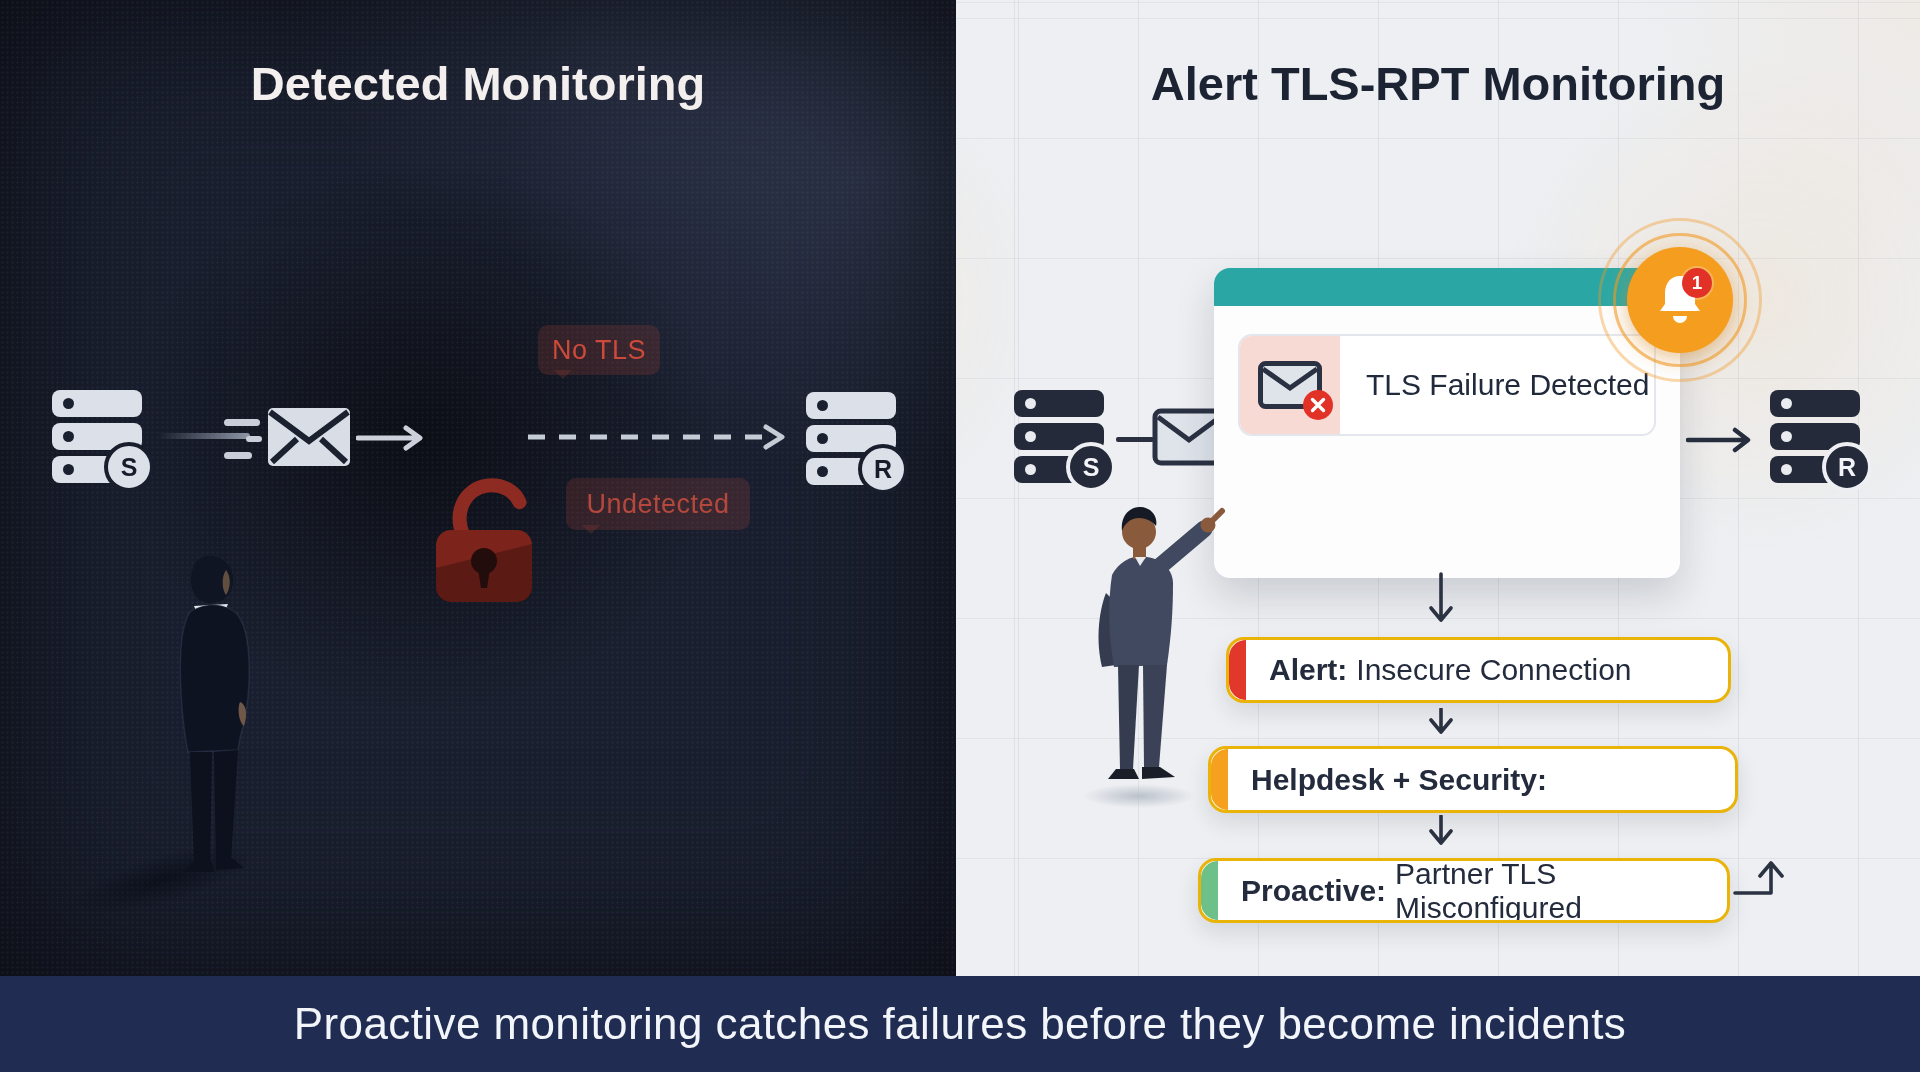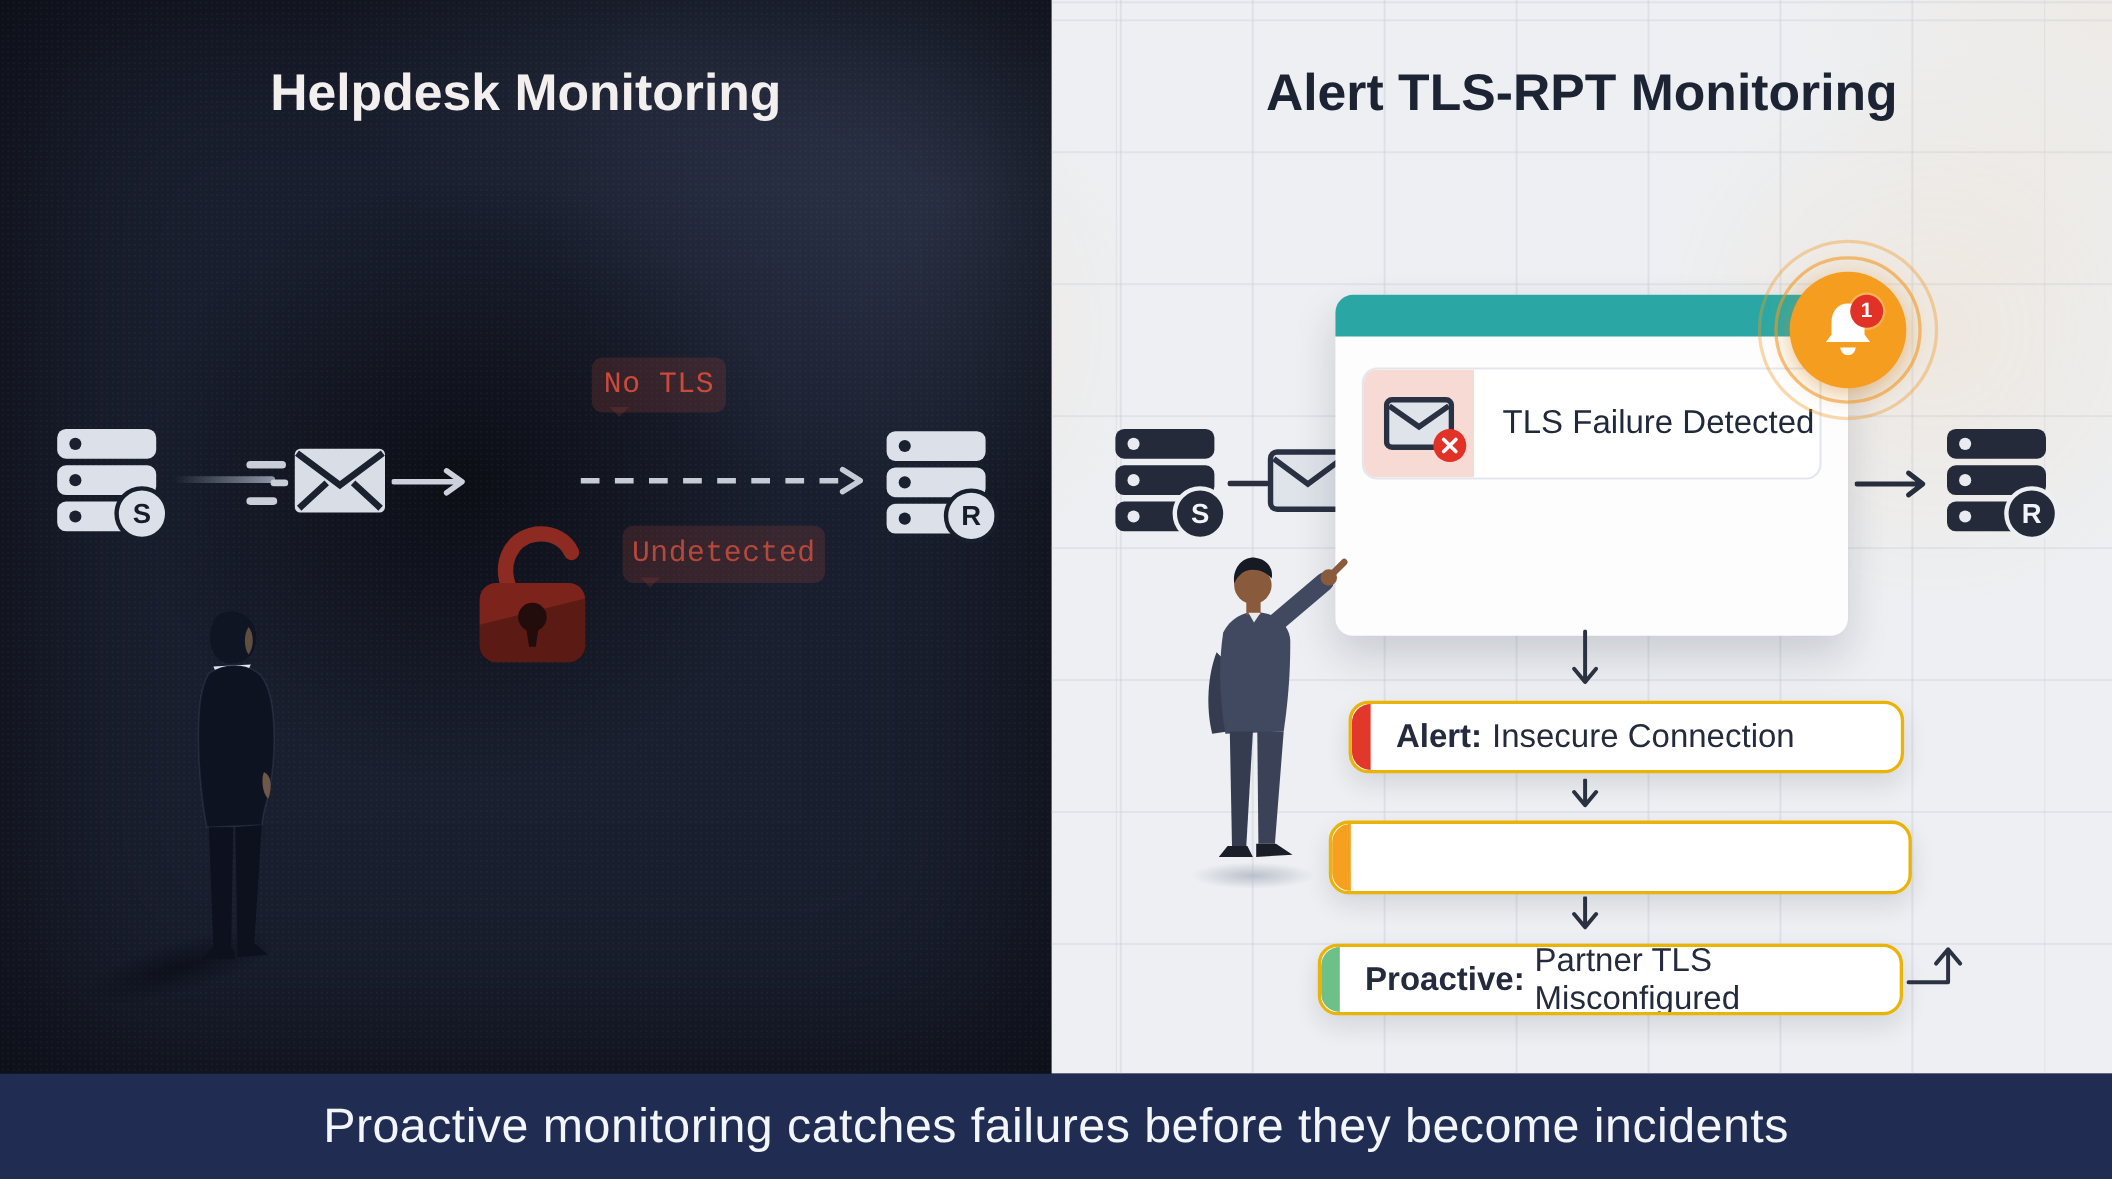--- a/index.html
+++ b/index.html
@@ -48,21 +48,21 @@
   .server.dark .badge{background:#242a3a;color:#f3f4f7;border-color:#edeff2}
 
   
   .streak{position:absolute;left:158px;top:433px;width:92px;height:6px;border-radius:3px;
     background:linear-gradient(90deg, transparent, #8f97a8);}
   .mdash{position:absolute;background:#c9ced8;border-radius:4px;}
   .bubble{position:absolute;border-radius:10px;display:flex;align-items:center;justify-content:center;
     font-size:27px;letter-spacing:.5px;}
   .bubble:after{content:"";position:absolute;left:16px;bottom:-13px;
     border:9px solid transparent;}
-  .bubble.maroon{background:rgba(146,60,54,0.26);font-family:Liberation Mono, monospace;}
+  .bubble.maroon{background:rgba(146,60,54,0.26);}
   .bubble.maroon:after{border-top-color:rgba(146,60,54,0.26);}
   .no-tls-text{color:#cc4a3a;}
   .undetected-text{color:#b4483c;}
   .man-shadow-left{position:absolute;left:36px;top:846px;width:256px;height:66px;
     background:radial-gradient(closest-side, rgba(4,7,15,0.55), transparent 72%);
     transform:rotate(-16deg);}
 
   
   .connector{position:absolute;left:1116px;top:437px;width:38px;height:5px;background:#2a3040;border-radius:2px;}
   .card{position:absolute;left:1214px;top:268px;width:466px;height:310px;border-radius:16px;
@@ -98,21 +98,21 @@
     background:radial-gradient(closest-side, rgba(178,185,196,0.85), transparent 75%);}
   svg{display:block;}
 </style>
 </head>
 <body>
 
 <div class="canvas">
 
   <div class="panel-left">
     <div class="speckle"></div>
-    <div class="title">Helpdesk Monitoring</div>
+    <div class="title">Detected Monitoring</div>
 
     <div class="server light" style="left:52px;top:390px;">
       <div class="bar">
           <i class="dot"></i>
         </div>
       <div class="bar">
           <i class="dot"></i>
         </div>
       <div class="bar">
           <i class="dot"></i>
@@ -276,20 +276,21 @@
     <path d="M13,1 V26 M3,16 L13,28 L23,16" stroke="#2b3242" stroke-width="3.6" fill="none" stroke-linecap="round" stroke-linejoin="round"></path>
   </svg>
 
   <div class="flow-box" style="left:1226px;top:637px;width:505px;height:66px;">
     <i class="strip" style="background: rgb(226, 56, 43);"></i>
     <b>Alert:</b>
     <span>Insecure Connection</span>
   </div>
   <div class="flow-box" style="left:1208px;top:746px;width:530px;height:67px;">
     <i class="strip" style="background: rgb(245, 160, 31);"></i>
+    <b>Helpdesk + Security:</b>
   </div>
   <div class="flow-box" style="left:1198px;top:858px;width:532px;height:65px;">
     <i class="strip" style="background: rgb(109, 192, 135);"></i>
     <b>Proactive:</b>
     <span>Partner TLS Misconfigured</span>
   </div>
 
   <svg style="position:absolute;left:1733px;top:852px;" width="62" height="64" viewBox="0 0 62 64">
     <path d="M2,41 H38 V14 M27,24 L38,11 L49,24" stroke="#2b3242" stroke-width="3.6" fill="none" stroke-linecap="round" stroke-linejoin="round"></path>
   </svg>

